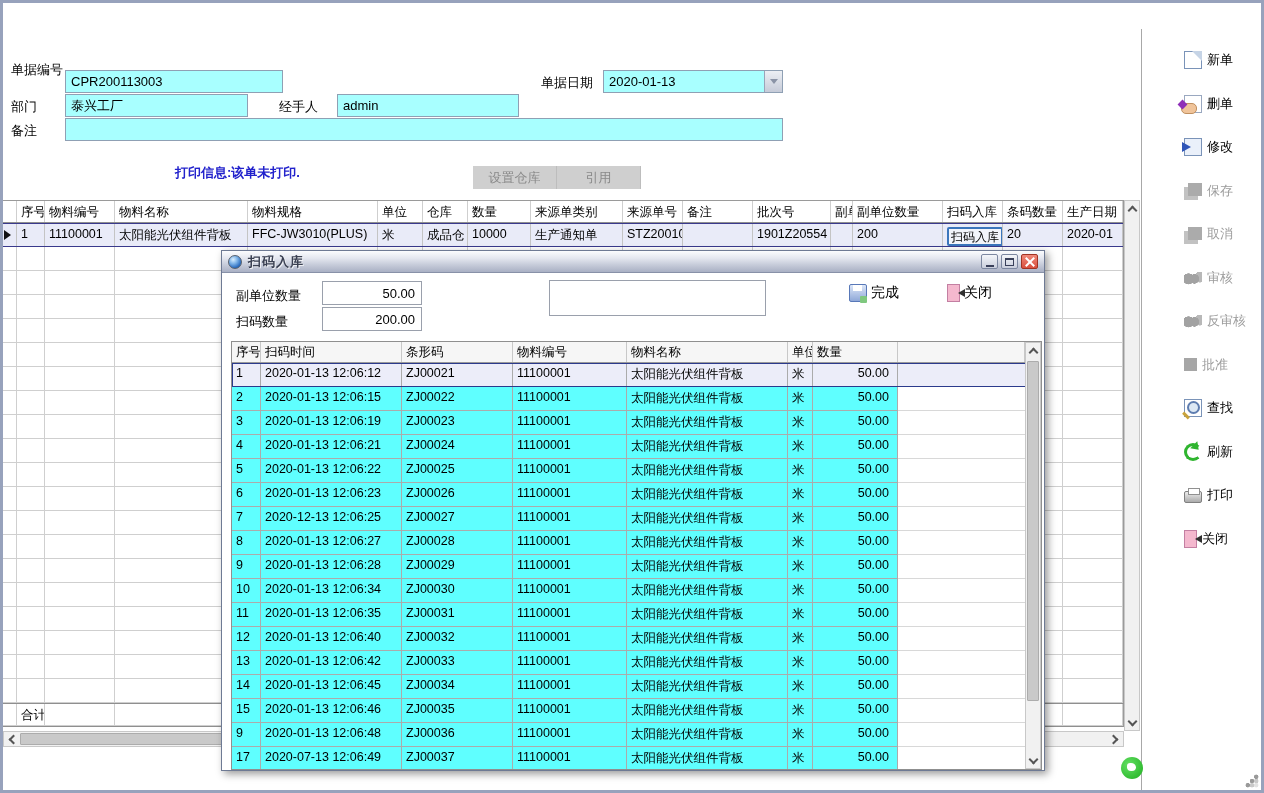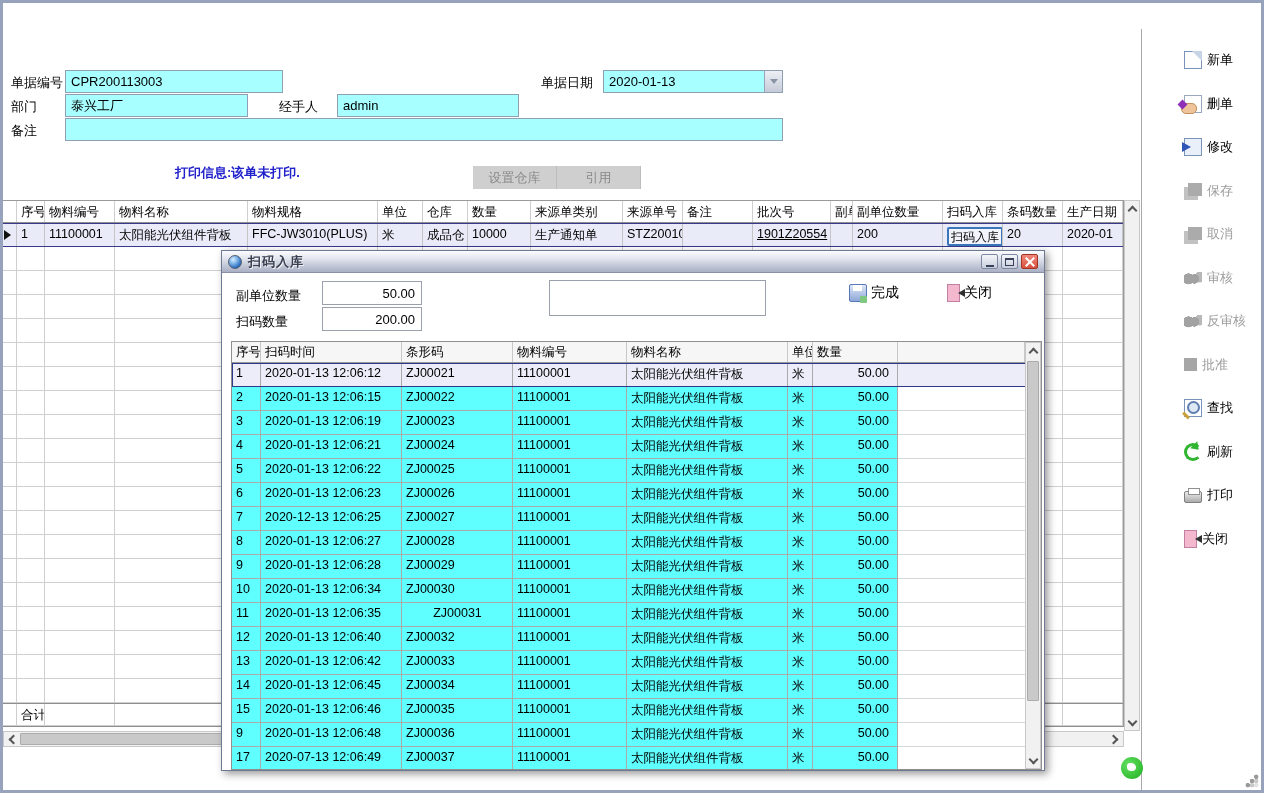--- a/index.html
+++ b/index.html
@@ -117,21 +117,21 @@
                radial-gradient(circle at 20% 80%,#9a9a9a 2px,transparent 2.5px),
                radial-gradient(circle at 50% 80%,#c9c9c9 2px,transparent 2.5px),
                radial-gradient(circle at 80% 80%,#e2e2e2 2px,transparent 2.5px);}
 </style>
 </head>
 <body>
 
 <div id="win">
 
 
-  <span class="lbl" style="left:8px;top:71px">单据编号</span>
+  <span class="lbl" style="left:8px;top:58px">单据编号</span>
   <input class="fld" style="left: 62px; top: 67px; width: 218px;" value="CPR200113003">
   <span class="lbl" style="left:538px;top:71px">单据日期</span>
   <input class="fld" style="left: 600px; top: 67px; width: 180px;" value="2020-01-13">
   <span class="combo-btn" style="left:761px;top:68px">
       <span class="combo-arrow"></span>
     </span>
   <span class="lbl" style="left:8px;top:95px">部门</span>
   <input class="fld" style="left: 62px; top: 91px; width: 183px;" value="泰兴工厂">
   <span class="lbl" style="left:276px;top:95px">经手人</span>
   <input class="fld" style="left: 334px; top: 91px; width: 182px;" value="admin">
@@ -171,21 +171,21 @@
         <div class="c" style="width: 28px;">1</div>
         <div class="c" style="width: 70px;">11100001</div>
         <div class="c" style="width: 133px;">太阳能光伏组件背板</div>
         <div class="c" style="width: 130px;">FFC-JW3010(PLUS)</div>
         <div class="c" style="width: 45px;">米</div>
         <div class="c" style="width: 45px;">成品仓</div>
         <div class="c" style="width: 63px;">10000</div>
         <div class="c" style="width: 92px;">生产通知单</div>
         <div class="c" style="width: 60px;">STZ2001060</div>
         <div class="c" style="width: 70px;"></div>
-        <div class="c" style="width: 78px; text-decoration: underline;">1901Z20554</div>
+        <div class="c" style="width: 78px;">1901Z20554</div>
         <div class="c" style="width: 22px;"></div>
         <div class="c" style="width: 90px;">200</div>
         <div class="c" style="width: 60px;"><button class="scanbtn">扫码入库</button></div>
         <div class="c" style="width: 60px;">20</div>
         <div class="c" style="width: 60px;">2020-01</div>
       </div>
     <div id="main-empty">
         <div class="grow">
           <div class="c ec" style="width: 14px;"></div>
           <div class="c ec" style="width: 28px;"></div>
@@ -777,21 +777,21 @@
             <div class="mc" style="width: 111px;">ZJ00030</div>
             <div class="mc" style="width: 114px;">11100001</div>
             <div class="mc" style="width: 161px;">太阳能光伏组件背板</div>
             <div class="mc" style="width: 25px;">米</div>
             <div class="mc num" style="width: 85px;">50.00</div>
             <div class="mc extra" style="width: 127px;"></div>
           </div>
           <div class="mrow">
             <div class="mc" style="width: 29px;">11</div>
             <div class="mc" style="width: 141px;">2020-01-13 12:06:35</div>
-            <div class="mc" style="width: 111px; text-align: center;">ZJ00031</div>
+            <div class="mc" style="width: 111px;">ZJ00031</div>
             <div class="mc" style="width: 114px;">11100001</div>
             <div class="mc" style="width: 161px;">太阳能光伏组件背板</div>
             <div class="mc" style="width: 25px;">米</div>
             <div class="mc num" style="width: 85px;">50.00</div>
             <div class="mc extra" style="width: 127px;"></div>
           </div>
           <div class="mrow">
             <div class="mc" style="width: 29px;">12</div>
             <div class="mc" style="width: 141px;">2020-01-13 12:06:40</div>
             <div class="mc" style="width: 111px;">ZJ00032</div>

